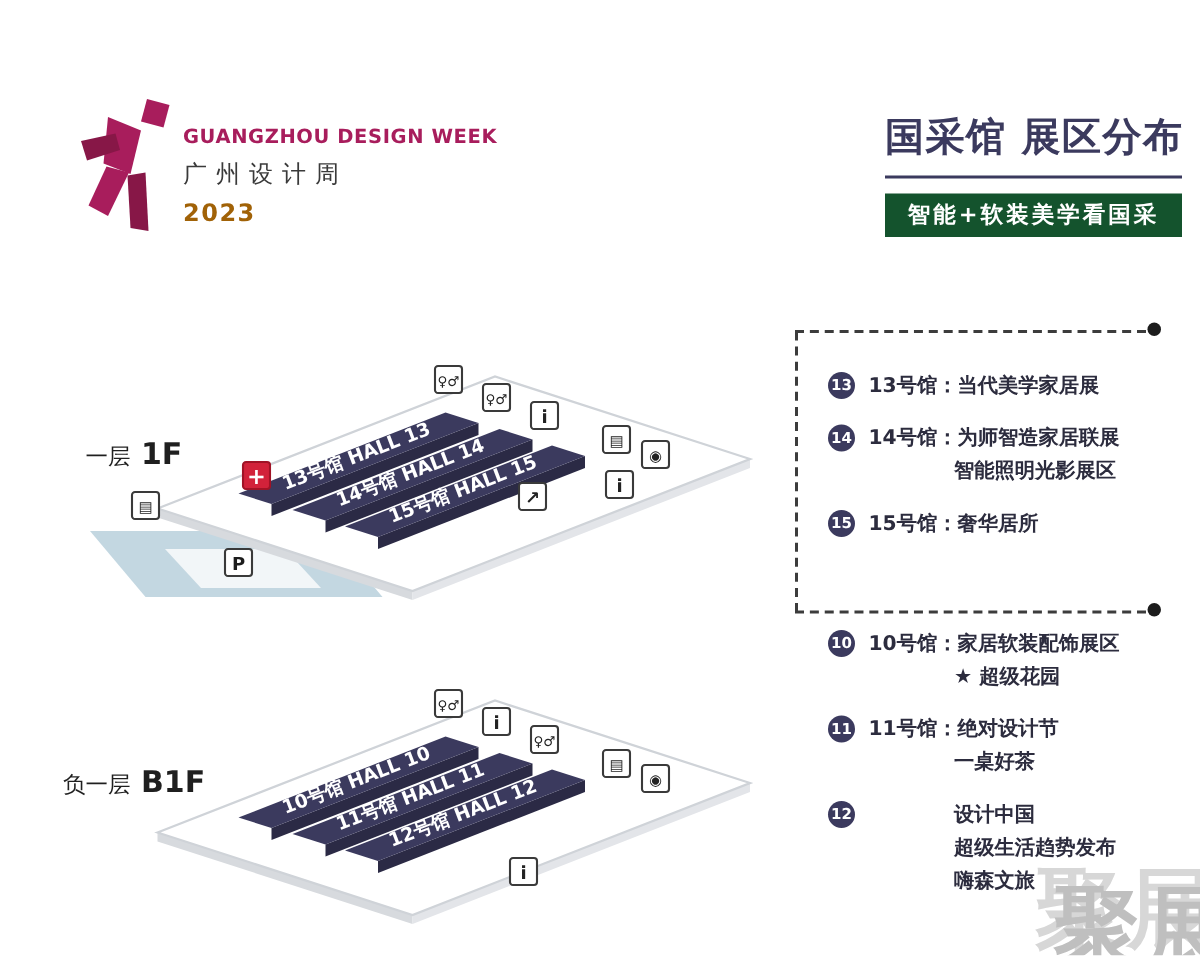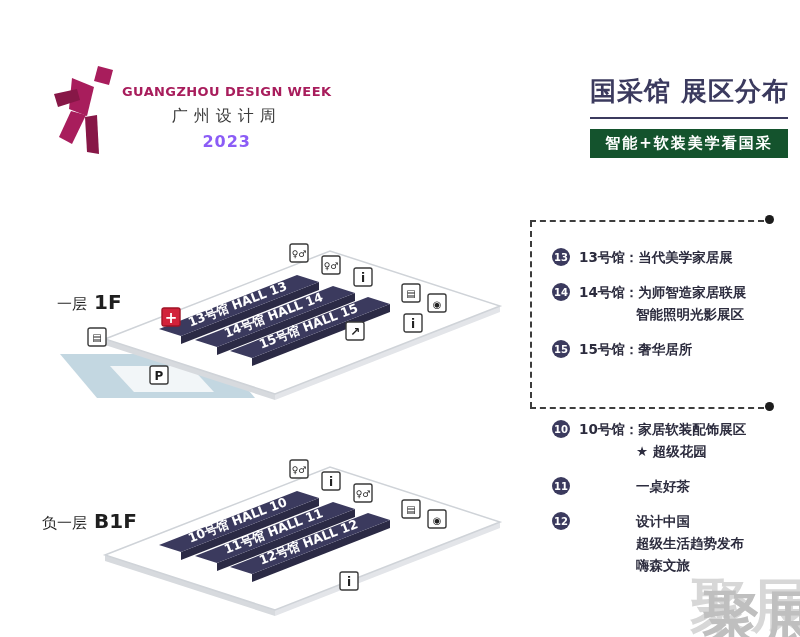--- a/index.html
+++ b/index.html
@@ -4,24 +4,24 @@
 <style>
   html,body { margin:0; padding:0; background:#fff; }
   #canvas {
     position:relative; width:800px; height:637px; background:#ffffff;
     overflow:hidden; font-family:"DejaVu Sans","Liberation Sans",sans-serif;
     color:#2c2c3e;
   }
   .abs { position:absolute; }
 
   
-  .brand-block { left:122px; top:84px;text-align:center; }
+  .brand-block { left:122px; top:84px; }
   .brand-en { font-size:13px; font-weight:bold; color:#a81d5c; letter-spacing:.4px; }
   .brand-cn { font-size:16px; color:#3a3a3a; letter-spacing:6px; margin-top:7px; }
-  .brand-year { font-size:16px; font-weight:bold; color:#8b5cf6; margin-top:5px; letter-spacing:1px; }
+  .brand-year { font-size:16px; font-weight:bold; color:#a16207; margin-top:5px; letter-spacing:1px; }
 
   .header-right { left:590px; top:74px; width:198px; text-align:center; }
   .page-title { font-size:26px; font-weight:bold; color:#3b3a5e; letter-spacing:1px; white-space:nowrap;text-align:center; }
   .title-rule { border:0; border-top:2px solid #3b3a5e; margin:8px 0 0 0; }
   .subtitle-badge {
     margin-top:10px; background:#14532d; color:#fff; font-size:15px; font-weight:bold;
     letter-spacing:2px; padding:5px 4px; white-space:nowrap;
   }
 
   
@@ -240,20 +240,21 @@
       <div class="legend-item">
         <div class="lnum">10</div>
         <div class="ltext">
           <div>10号馆：家居软装配饰展区</div>
           <div class="cont">★ 超级花园</div>
         </div>
       </div>
       <div class="legend-item">
         <div class="lnum">11</div>
         <div class="ltext">
+          <div>11号馆：绝对设计节</div>
           <div class="cont">一桌好茶</div>
         </div>
       </div>
       <div class="legend-item">
         <div class="lnum">12</div>
         <div class="ltext">
           <div class="cont">设计中国</div>
           <div class="cont">超级生活趋势发布</div>
           <div class="cont">嗨森文旅</div>
         </div>

